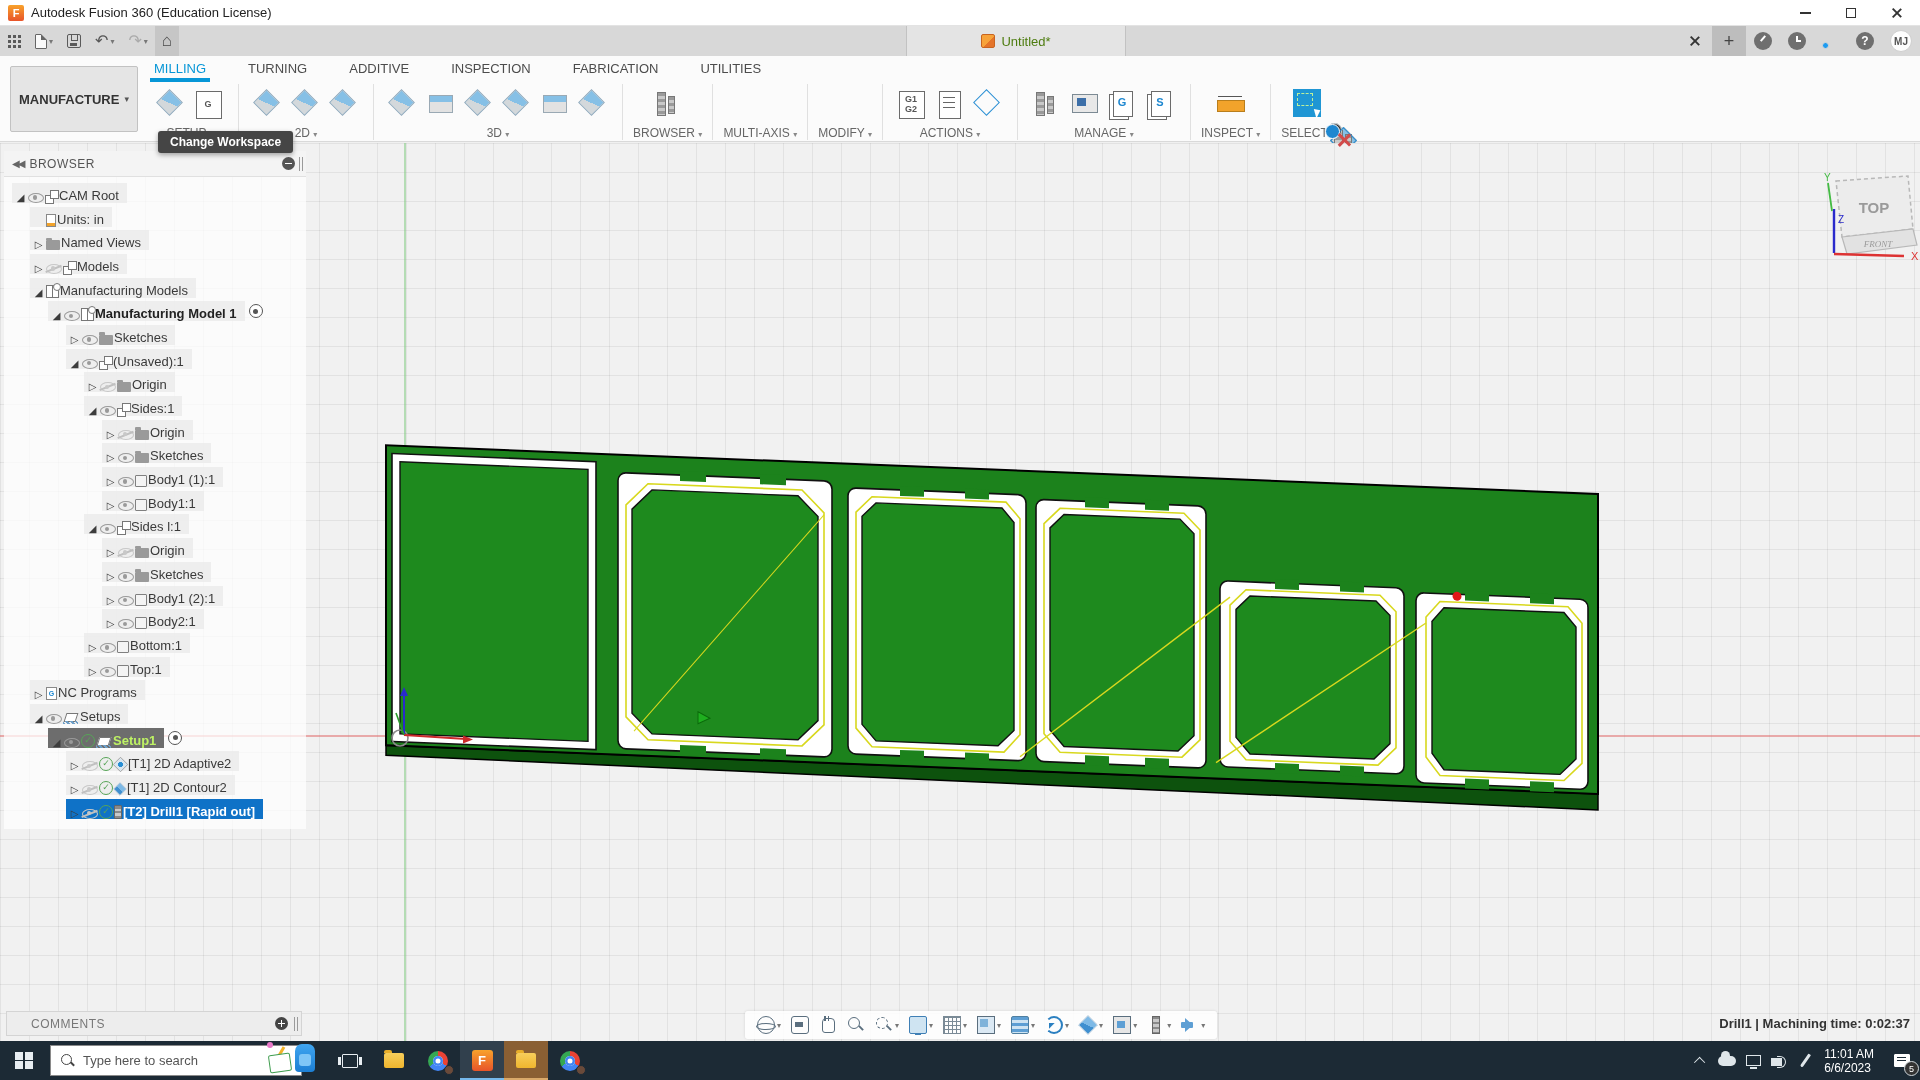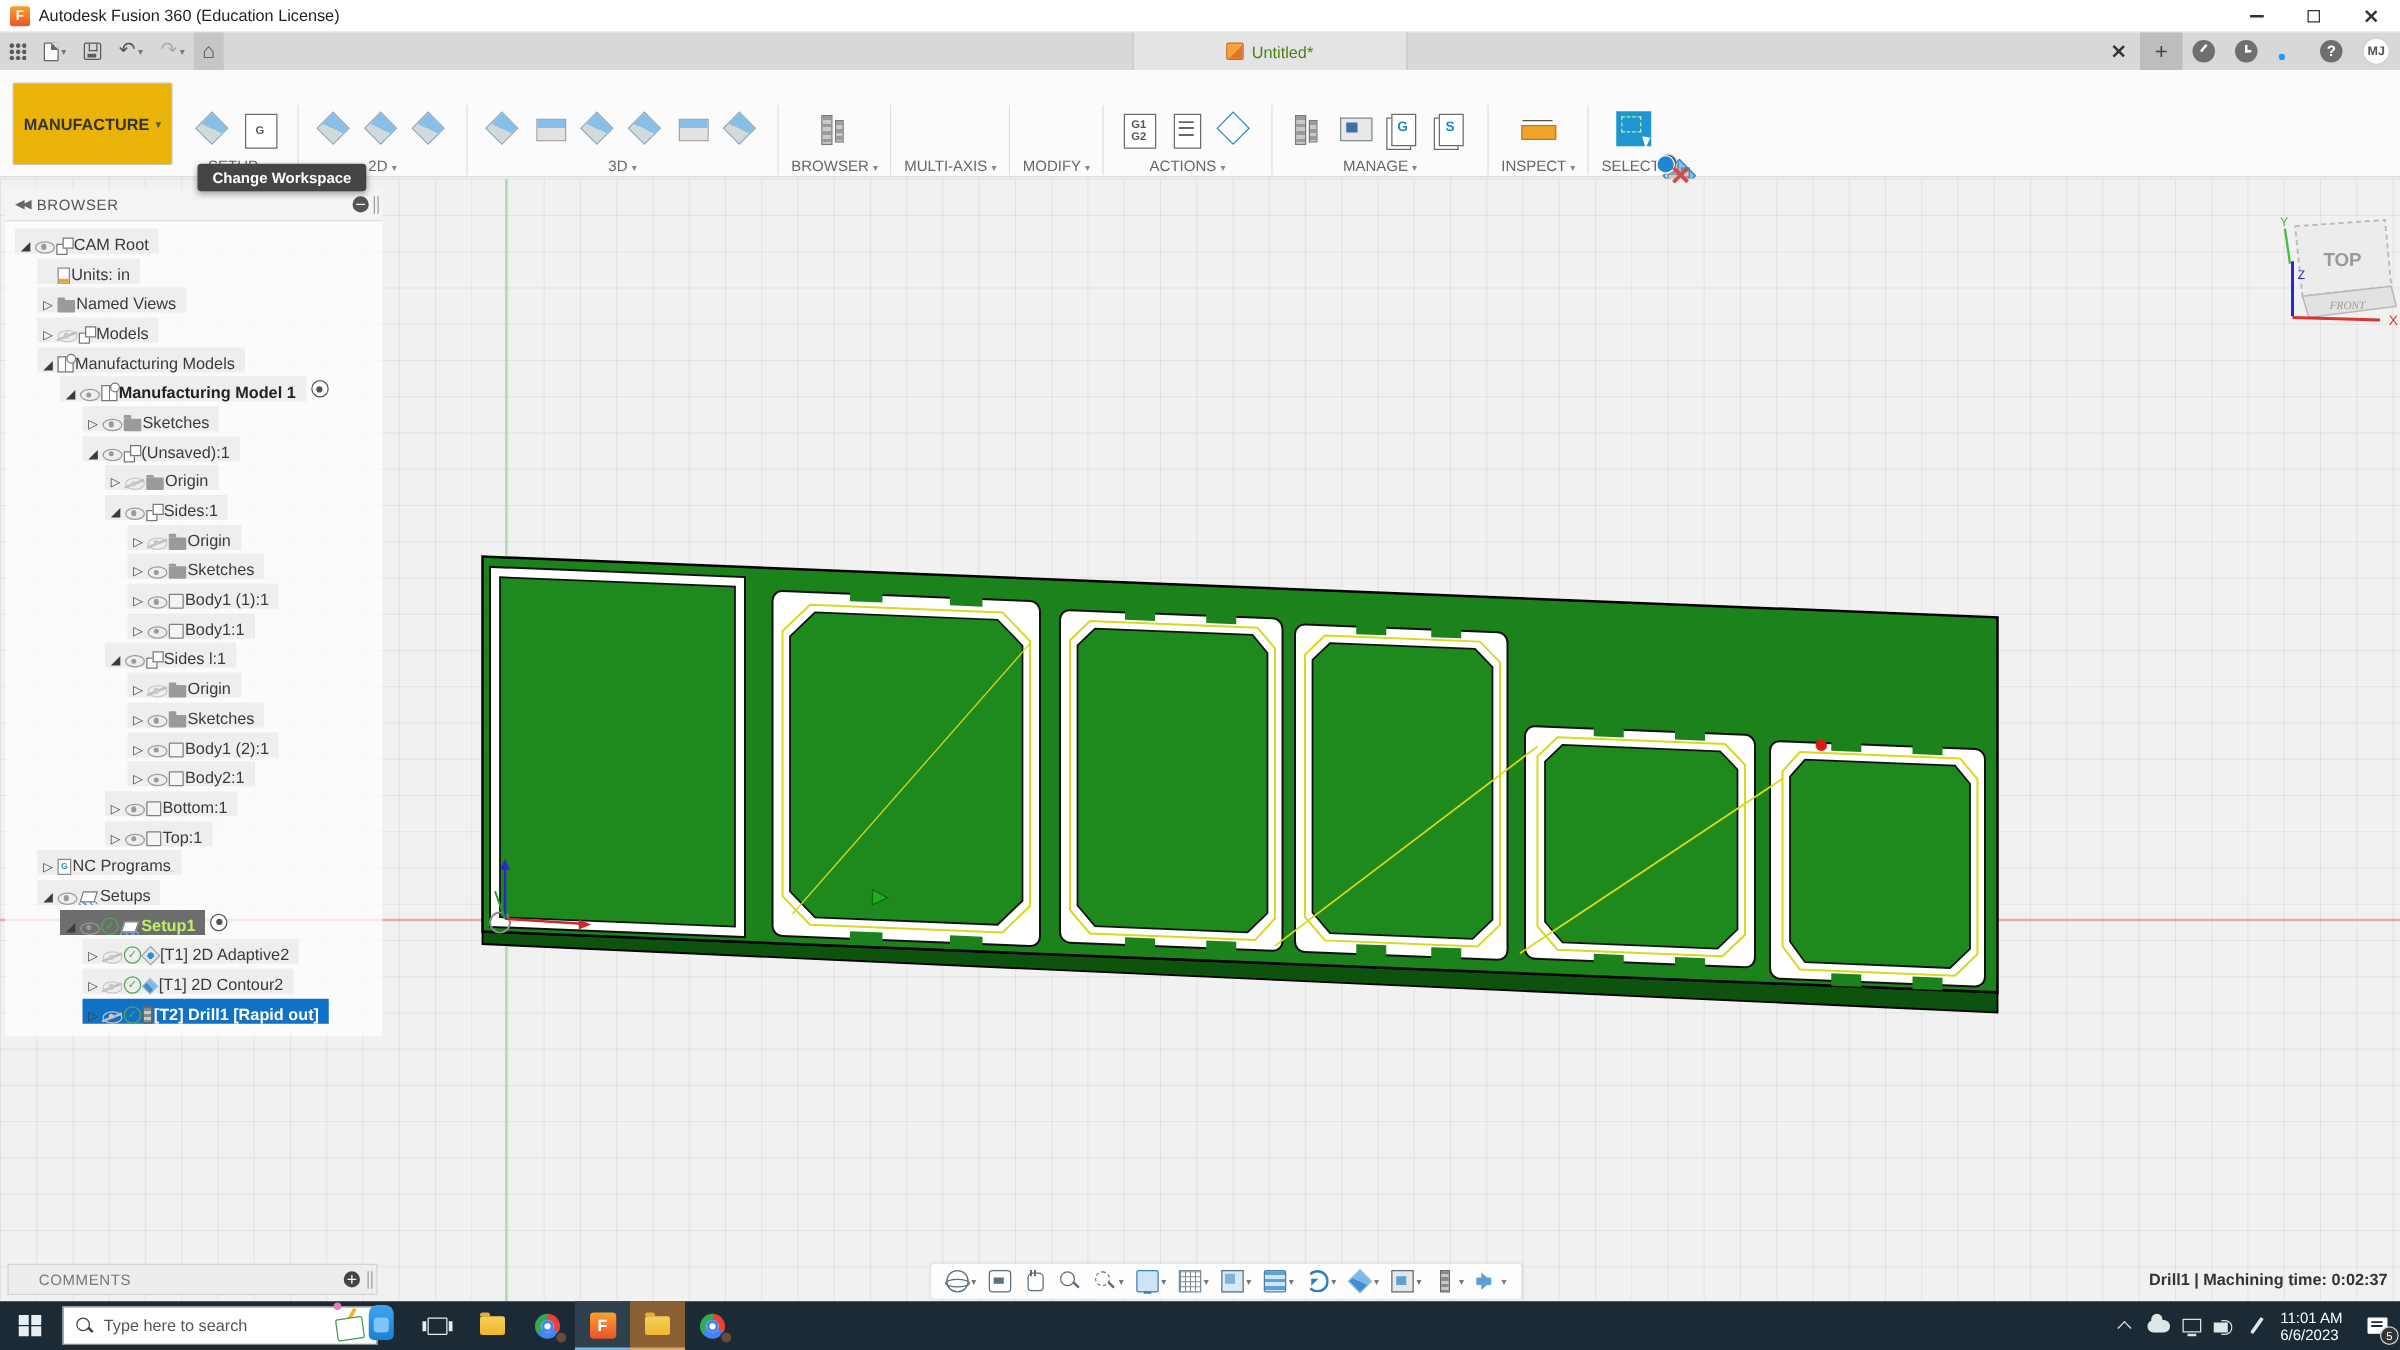--- a/index.html
+++ b/index.html
@@ -44,21 +44,21 @@
   .i-clock::after{content:"";position:absolute;left:8px;top:4px;width:2px;height:6px;background:#fff;}
   .i-clock::before{content:"";position:absolute;left:8px;top:8px;width:5px;height:2px;background:#fff;}
   .i-bell{ position:relative; }
   .i-bell .bell-body{width:12px;height:11px;background:#6f6f6f;border-radius:6px 6px 2px 2px;margin:3px auto 0;}
   .i-bell .bell-dot{position:absolute;right:2px;top:1px;width:7px;height:7px;border-radius:50%;background:#1d9bf0;border:1.5px solid #d8d8d8;}
   .i-help{ font-size:12px; font-weight:bold; display:flex;align-items:center;justify-content:center;}
   .avatar { width:22px; height:22px; border-radius:50%; background:#fdfdfd; border:1px solid #cfcfcf; color:#555; font-size:10px; font-weight:bold; display:flex; align-items:center; justify-content:center; margin:0 8px; }
 
   
   .ribbon { position:absolute; left:0; top:56px; width:1920px; height:86px; background:#fbfbfb; border-bottom:1px solid #d9d9d9; }
-  .ws-btn { position:absolute; left:10px; top:10px; width:128px; height:66px; background:#eab308; border:1px solid #c2c2c2; border-radius:2px; display:flex; align-items:center; justify-content:center; gap:5px; font-size:13px; font-weight:bold; color:#333; }
+  .ws-btn { position:absolute; left:10px; top:10px; width:128px; height:66px; background:#e5e5e5; border:1px solid #c2c2c2; border-radius:2px; display:flex; align-items:center; justify-content:center; gap:5px; font-size:13px; font-weight:bold; color:#333; }
   .ws-btn .caret{font-size:9px;color:#555;}
   .rtabs { position:absolute; left:150px; top:2px; height:22px; display:flex; gap:34px; align-items:center; font-size:13px; color:#4c4c4c; }
   .rtab { padding:2px 4px 4px; position:relative; }
   .rtab.active { color:#0696d7; }
   .rtab.active::after { content:""; position:absolute; left:0; right:0; bottom:-2px; height:4px; background:#0696d7; }
   .rgroups { position:absolute; left:142px; top:26px; height:60px; display:flex; align-items:stretch; }
   .rgroup { display:flex; flex-direction:column; align-items:center; padding:0 10px; }
   .rsep { width:1px; background:#e0e0e0; margin:2px 0; }
   .ricons { flex:1; display:flex; align-items:center; }
   .rlabel { height:16px; font-size:12px; color:#666; white-space:nowrap; }
@@ -303,20 +303,28 @@
         </div>
       <div class="avatar">MJ</div>
     </div>
   </div>
 
   <div class="ribbon">
     <div class="ws-btn">
       <span>MANUFACTURE</span>
         <span class="caret">▾</span>
     </div>
+    <div class="rtabs">
+      <span class="rtab active">MILLING</span>
+      <span class="rtab">TURNING</span>
+      <span class="rtab">ADDITIVE</span>
+      <span class="rtab">INSPECTION</span>
+      <span class="rtab">FABRICATION</span>
+      <span class="rtab">UTILITIES</span>
+    </div>
     <div class="rgroups">
       <div class="rgroup">
         <div class="ricons">
           <span class="cam"></span>
           <span class="cam boxg">
               <span class="gtxt">
                 <span>G</span>
               </span>
             </span>
         </div>

